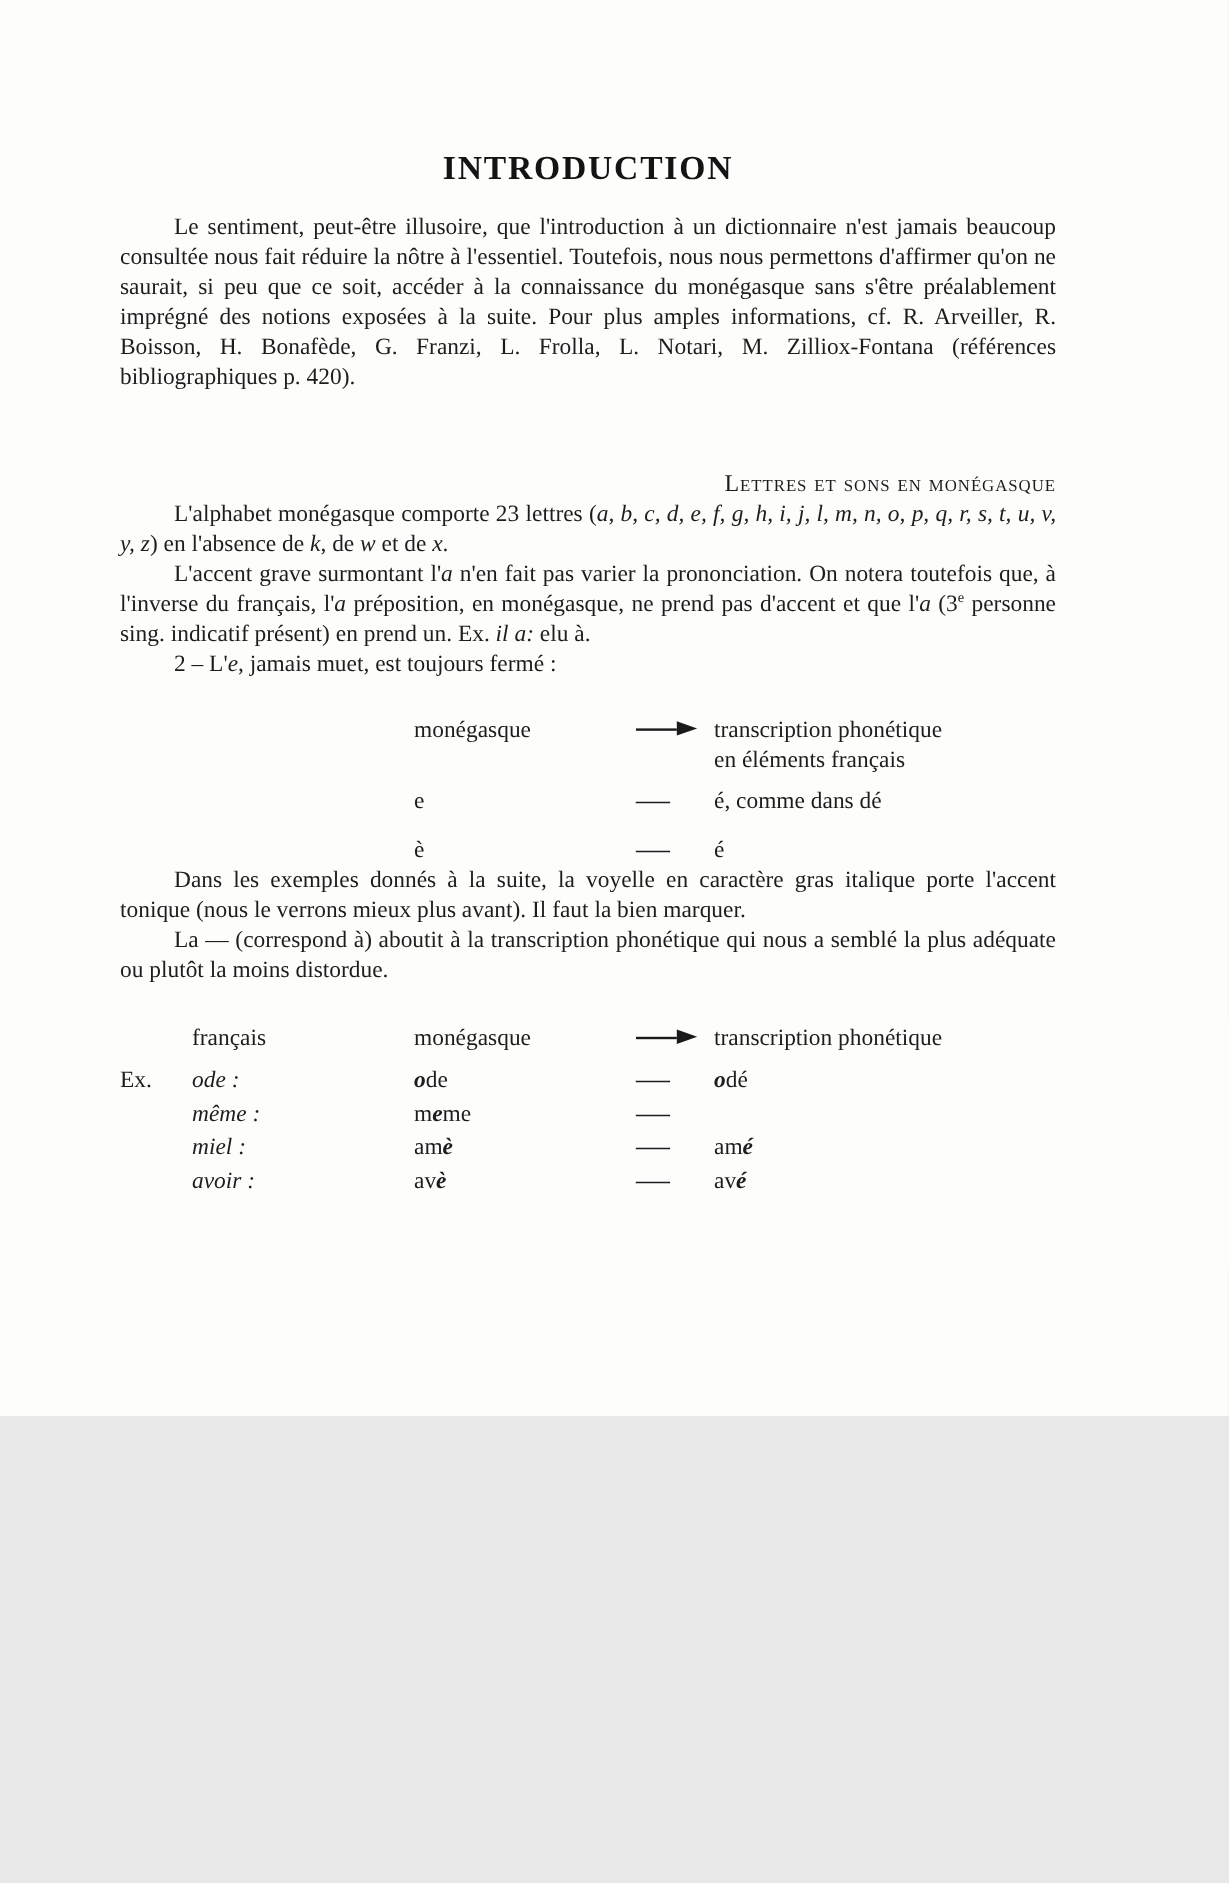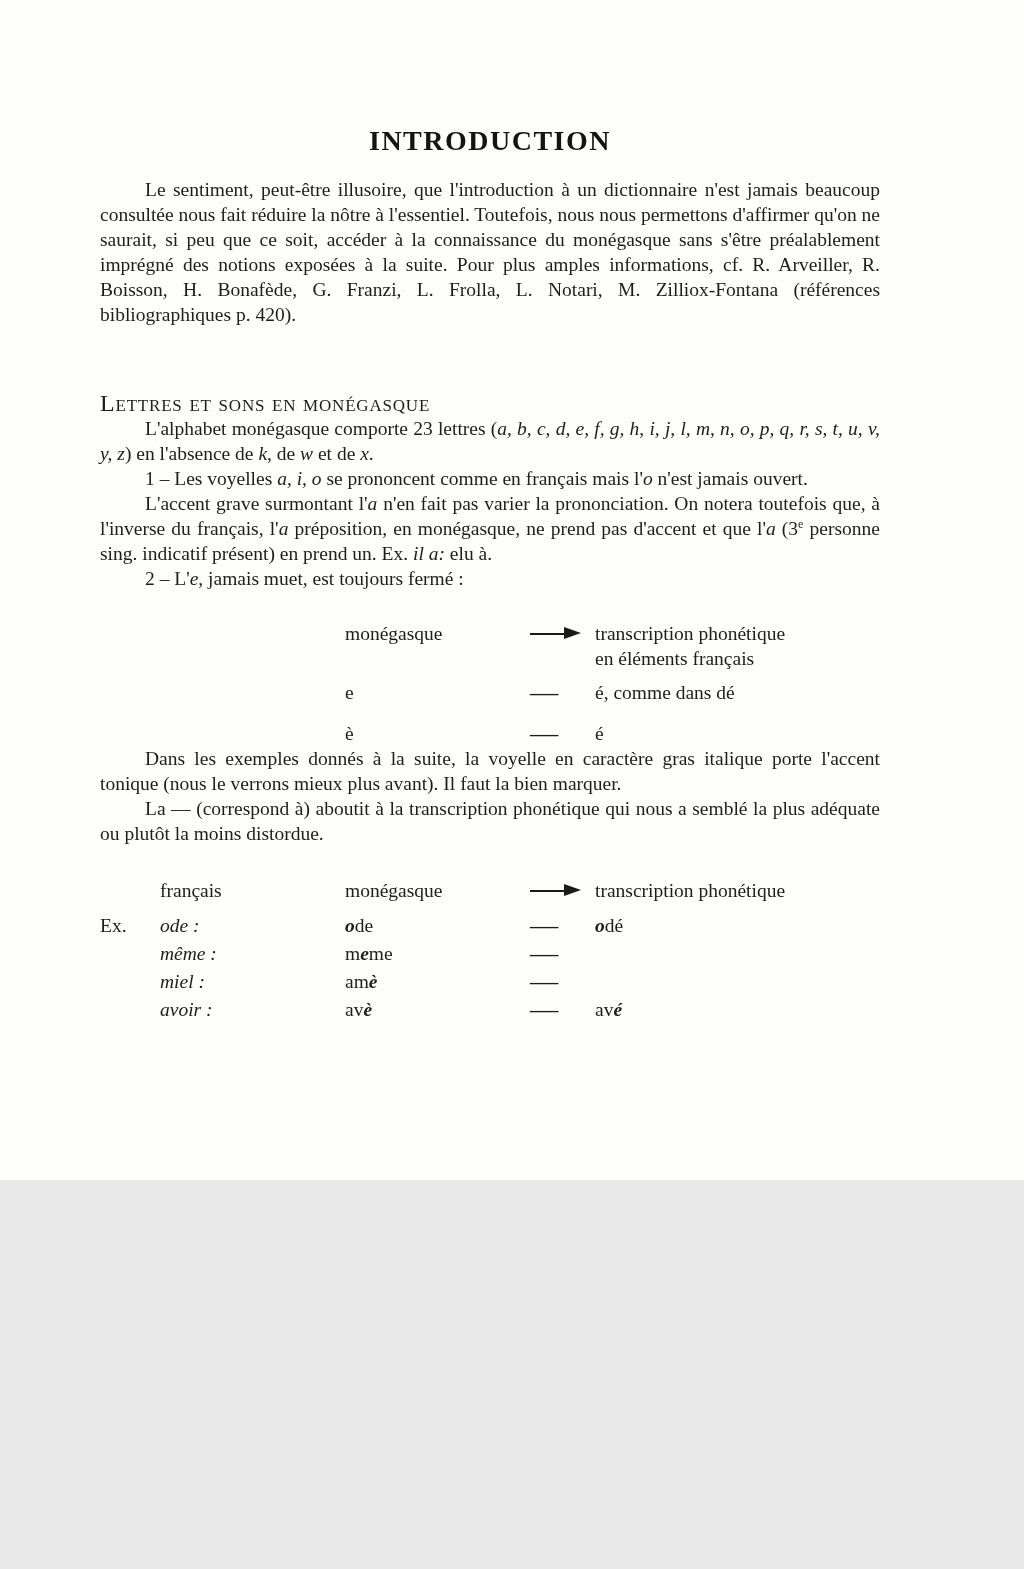--- a/index.html
+++ b/index.html
@@ -28,23 +28,23 @@
     margin:0;
     text-align:justify;
     text-indent:45px;
   }
   .s-i{font-style:italic;}
   .s-bi{font-weight:700;font-style:italic;}
   sup{font-size:0.62em;line-height:0;}
   .smallcaps{
     font-variant:small-caps;
     font-weight:400;
-    font-size:24px;
+    font-size:20px;
     letter-spacing:0.8px;
-    text-align:left;
+    text-align:right;
     margin:64px 0 0 0;
   }
   .subhead{
     font-size:19.5px;
     font-weight:700;
     text-align:center;
     margin:36px 0 0 0;
   }
   .mt-alphabet{margin-top:48px;}
   .mt-vowels1{margin-top:26px;}
@@ -94,21 +94,20 @@
 
   <h1 class="title">INTRODUCTION</h1>
 
   <p class="para"><span>Le sentiment, peut-être illusoire, que l'introduction à un dictionnaire n'est jamais beaucoup consultée nous fait réduire la nôtre à l'essentiel. Toutefois, nous nous permettons d'affirmer qu'on ne saurait, si peu que ce soit, accéder à la connaissance du monégasque sans s'être préalablement imprégné des notions exposées à la suite. Pour plus amples informations, cf. R. Arveiller, R. Boisson, H. Bonafède, G. Franzi, L. Frolla, L. Notari, M. Zilliox-Fontana (références bibliographiques p. 420).</span></p>
 
   <h2 class="smallcaps">Lettres et sons en monégasque</h2>
 
   <p class="para mt-alphabet"><span>L'alphabet monégasque comporte 23 lettres (</span><span class="s-i">a, b, c, d, e, f, g, h, i, j, l, m, n, o, p, q, r, s, t, u, v, y, z</span><span>) en l'absence de </span><span class="s-i">k</span><span>, de </span><span class="s-i">w</span><span> et de </span><span class="s-i">x</span><span>.</span></p>
 
 
-  <p class="para mt-vowels1"><span>1 – Les voyelles </span><span class="s-i">a, i, o</span><span> se prononcent comme en français mais l'</span><span class="s-i">o</span><span> n'est jamais ouvert.</span></p>
 
   <p class="para mt-accent"><span>L'accent grave surmontant l'</span><span class="s-i">a</span><span> n'en fait pas varier la prononciation. On notera toutefois que, à l'inverse du français, l'</span><span class="s-i">a</span><span> préposition, en monégasque, ne prend pas d'accent et que l'</span><span class="s-i">a</span><span> (3</span><sup>e</sup><span> personne sing. indicatif présent) en prend un. Ex. </span><span class="s-i">il a:</span><span> elu à.</span></p>
 
   <p class="para mt-eclosed"><span>2 – L'</span><span class="s-i">e</span><span>, jamais muet, est toujours fermé :</span></p>
 
   <div class="ptable">
     <div class="t-row">
       <div class="c-mon bold" style="margin-left:245px;">monégasque</div>
       <div class="c-arr"><span class="arrow"></span></div>
       <div class="c-tr bold">
@@ -156,20 +155,21 @@
       <div class="c-fr ital">même :</div>
       <div class="c-mon"><span>m</span><span class="s-bi">e</span><span>me</span></div>
       <div class="c-arr"><span class="dash">—</span></div>
     </div>
 
     <div class="t-row t2-row">
       <div class="c-ex"></div>
       <div class="c-fr ital">miel :</div>
       <div class="c-mon"><span>am</span><span class="s-bi">è</span></div>
       <div class="c-arr"><span class="dash">—</span></div>
+      <div class="c-tr"><span>am</span><span class="s-bi">é</span></div>
     </div>
 
     <div class="t-row t2-row">
       <div class="c-ex"></div>
       <div class="c-fr ital">avoir :</div>
       <div class="c-mon"><span>av</span><span class="s-bi">è</span></div>
       <div class="c-arr"><span class="dash">—</span></div>
       <div class="c-tr"><span>av</span><span class="s-bi">é</span></div>
     </div>
   </div>

